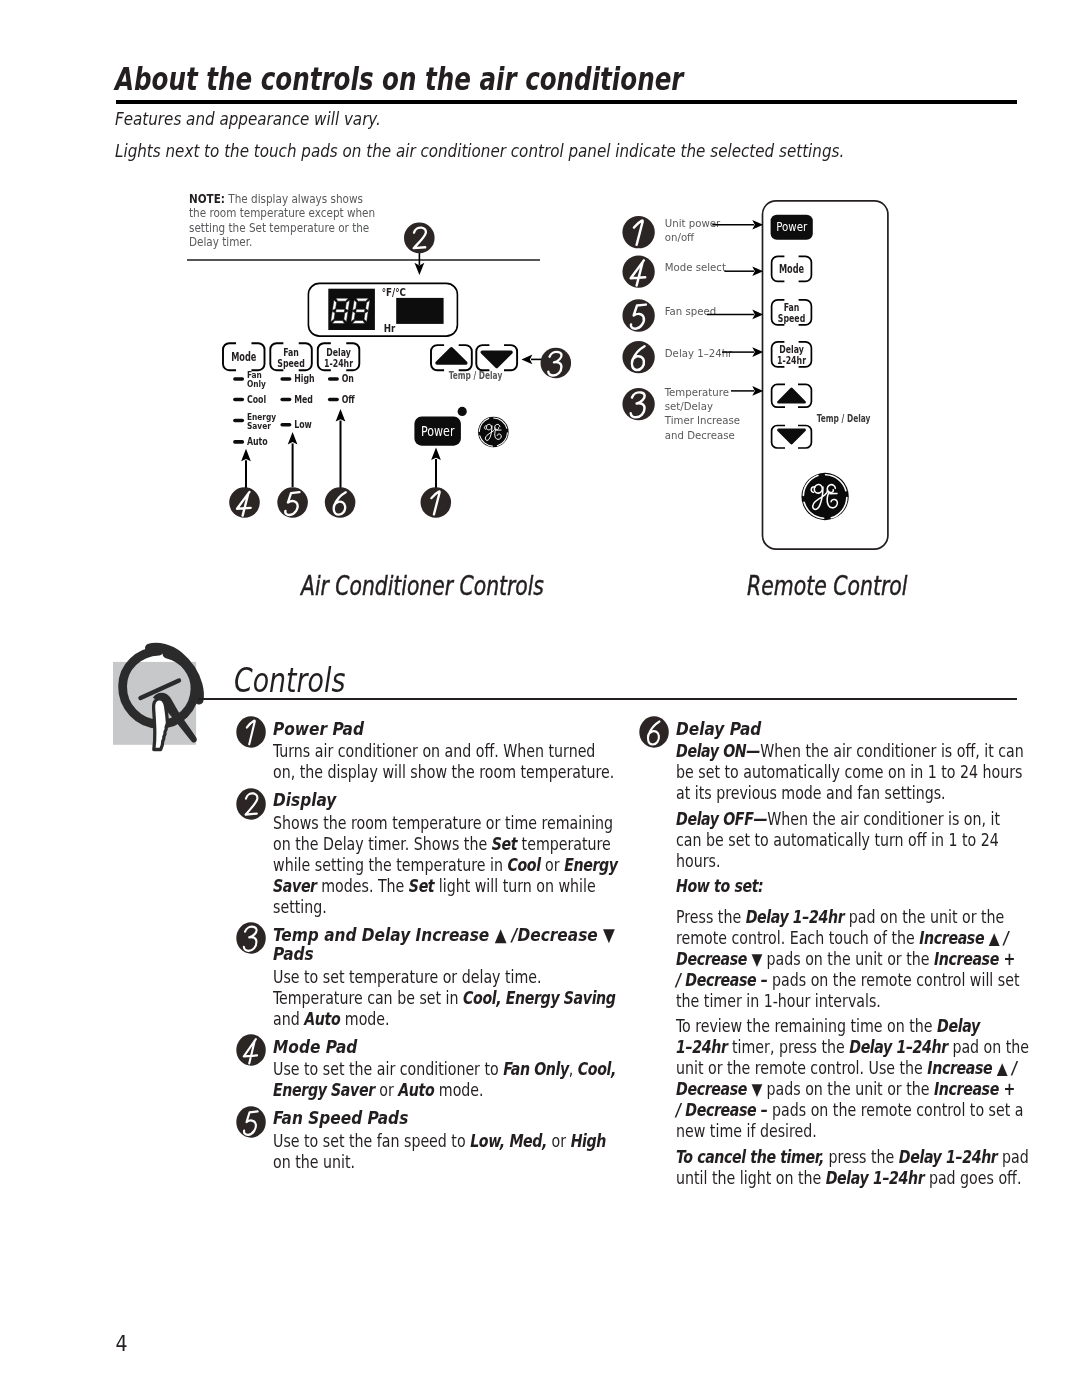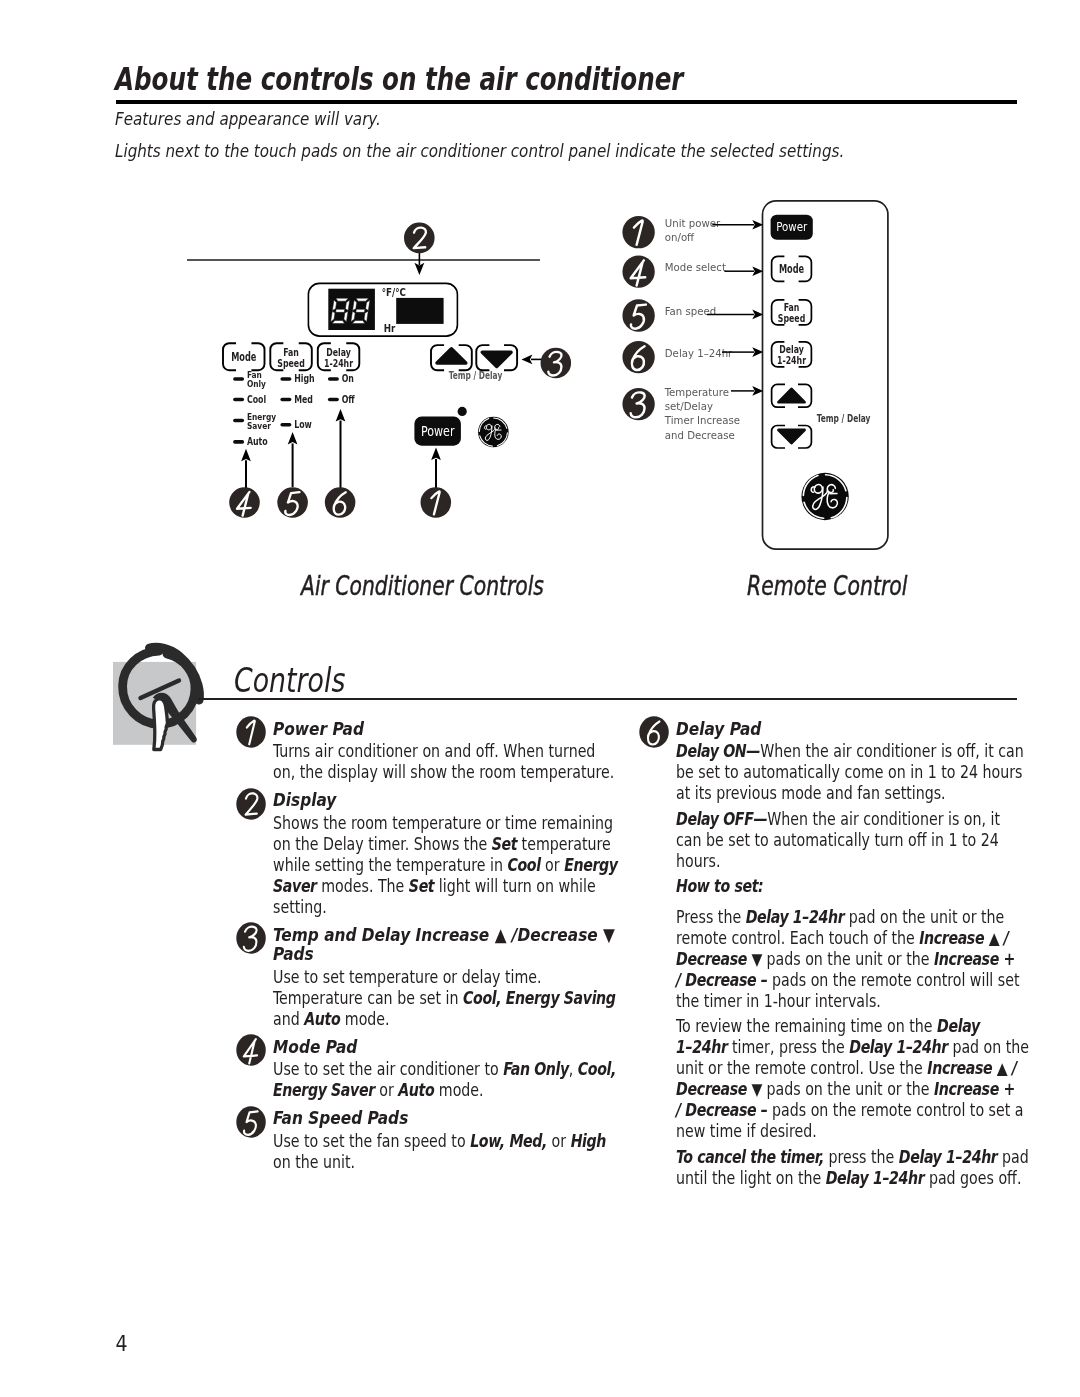--- a/index.html
+++ b/index.html
@@ -67,20 +67,24 @@
     </g>
     <path d="M 40.0 57.5 C 43.8 51.0 53.5 51.0 57.5 57.8 C 61.0 63.6 64.0 70.2 69.5 77.8 C 73.8 83.8 79.0 91.0 83.2 97.6 C 85.4 101.2 81.4 104.4 78.6 101.4 C 73.0 95.2 68.0 88.0 63.0 82.0 C 57.2 75.0 51.0 67.4 46.0 62.2 C 42.6 58.6 41.0 59.0 40.0 57.5 Z" fill="#2b2b2b"></path>
     <path d="M 45.5 59.0 C 49.8 58.2 51.8 61.8 52.6 66.6 C 53.5 72.0 54.2 78.4 54.4 82.6 C 54.5 85.2 52.6 86.0 53.2 88.2 C 53.7 90.2 51.5 90.8 52.0 93.0 C 52.5 95.0 50.3 95.6 50.8 97.8 C 51.2 99.6 49.4 100.4 49.6 102.6 C 49.8 105.2 48.6 107.2 47.6 109.5 L 40.8 109.5 C 41.6 104.2 41.9 98.4 41.8 92.0 C 41.7 84.0 41.0 74.6 40.6 68.0 C 40.3 63.0 41.6 59.8 45.5 59.0 Z" fill="#ffffff" stroke="#2b2b2b" stroke-width="3.3" stroke-linejoin="round" stroke-linecap="round"></path>
   </svg>
 
   <div class="abs" id="sec-title">Controls</div>
   <div class="abs" id="sec-rule"></div>
 
   <div class="abs" id="diagram">
 
+    <div class="abs" id="note">
+      <b>NOTE:</b>
+      <span>The display always shows the room temperature except when setting the Set temperature or the Delay timer.</span>
+    </div>
     <div class="abs" id="note-rule"></div>
 
     <svg class="abs" id="unit-svg" width="420" height="400" viewBox="0 0 420 400" style="left:180px;top:190px;overflow:visible">
       <defs>
         <marker id="ah" markerWidth="9" markerHeight="9" refX="8.4" refY="4.5" orient="auto" markerUnits="userSpaceOnUse">
           <path d="M0 0.2 L8.6 4.5 L0 8.8 L1.6 4.5 Z" fill="#000"></path>
         </marker>
       </defs>
 
       <g>

